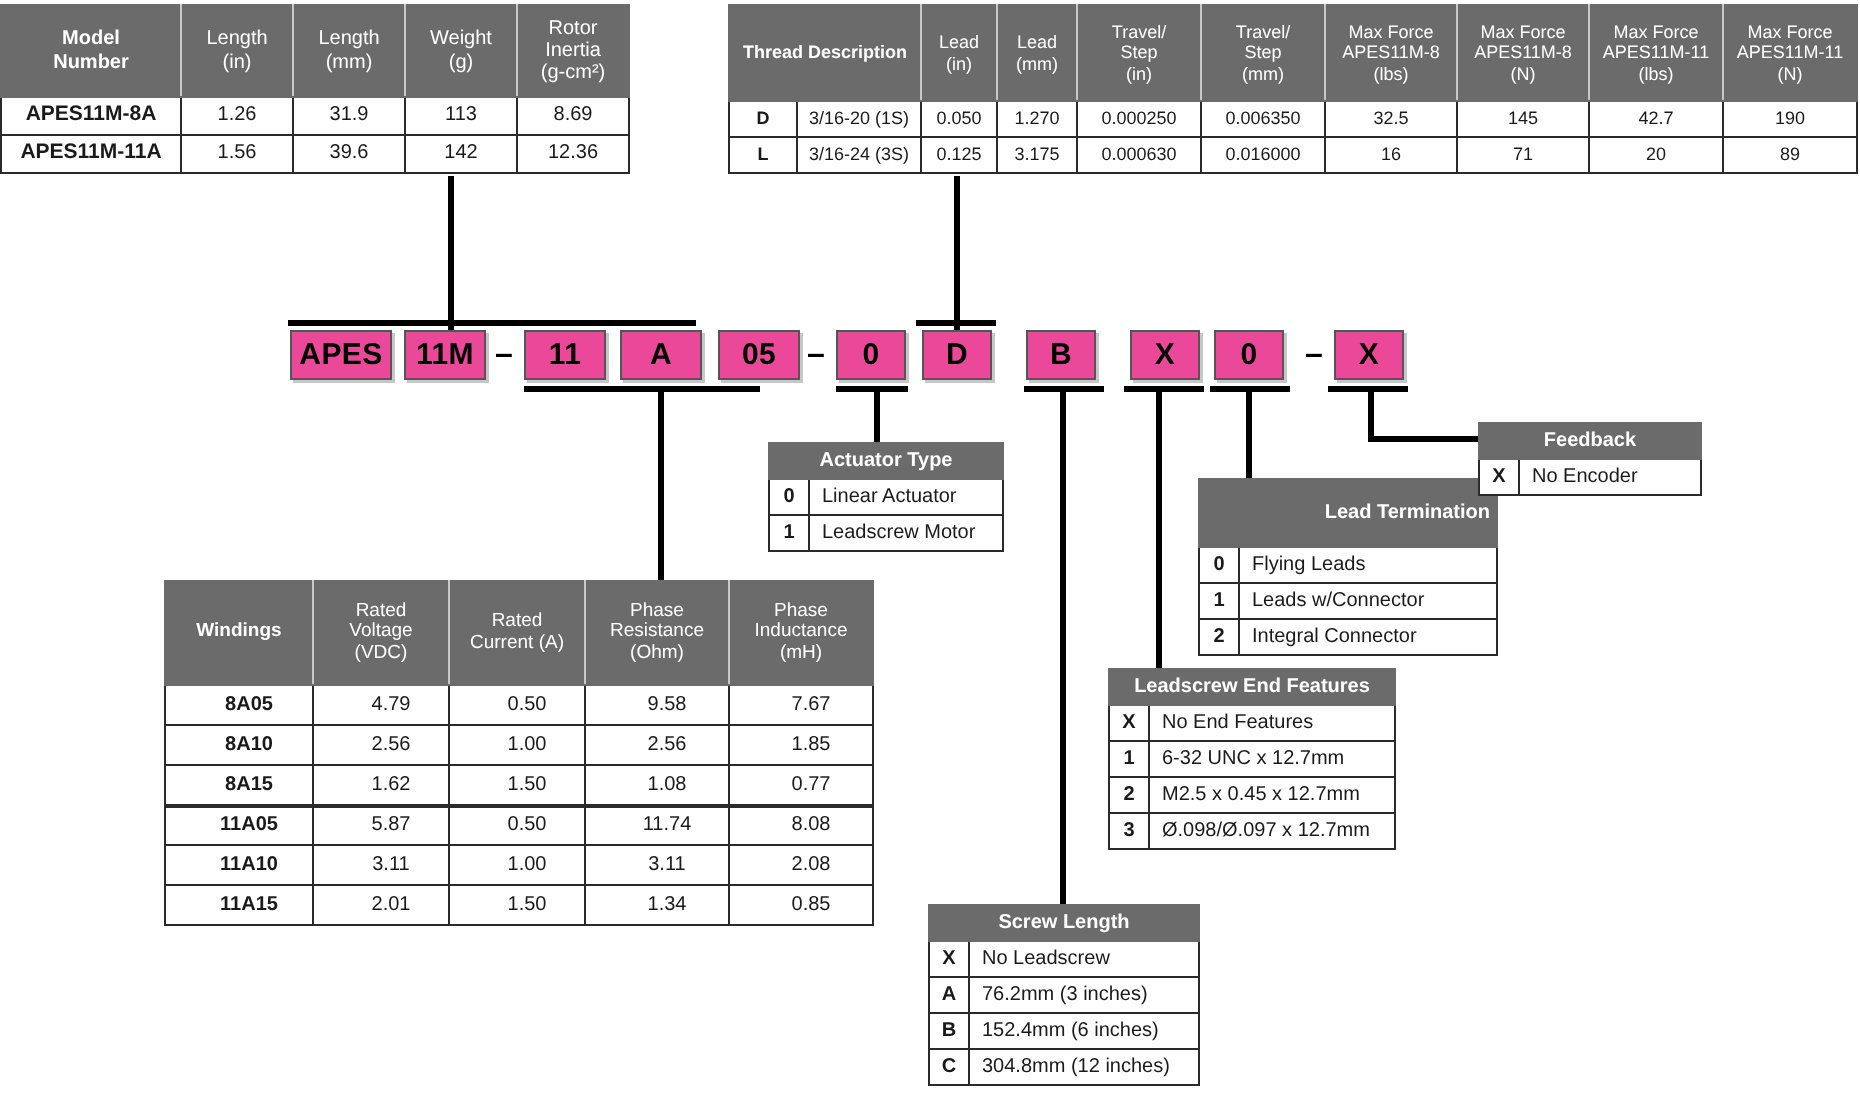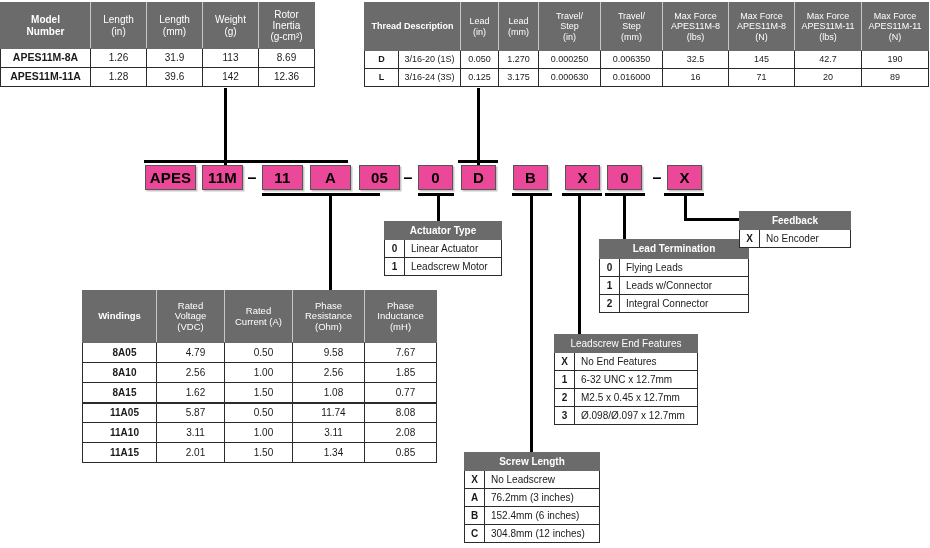--- a/index.html
+++ b/index.html
@@ -91,25 +91,25 @@
   .hbar, .vbar { position: absolute; background: #000000; }
   .hbar { height: 3px; }
   .vbar { width: 3px; }
 
   
   #tbl-actuator { left: 384px; top: 221px; width: 118px; font-size: 10px; }
   #tbl-actuator thead th { height: 18px; font-weight: bold; }
   #tbl-actuator tbody td { height: 18px; }
 
   #tbl-leadterm { left: 599px; top: 239px; width: 150px; font-size: 10px; }
-  #tbl-leadterm thead th { height: 19px; font-weight: bold; }
+  #tbl-leadterm thead th { height: 34px; font-weight: bold; text-align: right; }
   #tbl-leadterm tbody td { height: 18px; }
 
   #tbl-endfeat { left: 554px; top: 334px; width: 144px; font-size: 10px; }
-  #tbl-endfeat thead th { height: 18px; font-weight: normal; }
+  #tbl-endfeat thead th { height: 18px; font-weight: bold; }
   #tbl-endfeat tbody td { height: 18px; }
 
   #tbl-screwlen { left: 464px; top: 452px; width: 136px; font-size: 10px; }
   #tbl-screwlen thead th { height: 18px; font-weight: bold; }
   #tbl-screwlen tbody td { height: 18px; }
 
   #tbl-feedback { left: 739px; top: 211px; width: 112px; font-size: 10px; }
   #tbl-feedback thead th { height: 18px; font-weight: bold; }
   #tbl-feedback tbody td { height: 18px; }
 
@@ -145,21 +145,21 @@
     <tbody>
         <tr>
           <td class="key">APES11M-8A</td>
           <td>1.26</td>
           <td>31.9</td>
           <td>113</td>
           <td>8.69</td>
         </tr>
         <tr>
           <td class="key">APES11M-11A</td>
-          <td>1.28</td>
+          <td>1.56</td>
           <td>39.6</td>
           <td>142</td>
           <td>12.36</td>
         </tr>
       </tbody>
   </table>
 
   <table class="spec" id="tbl-thread">
     <colgroup>
       <col style="width:34px">

